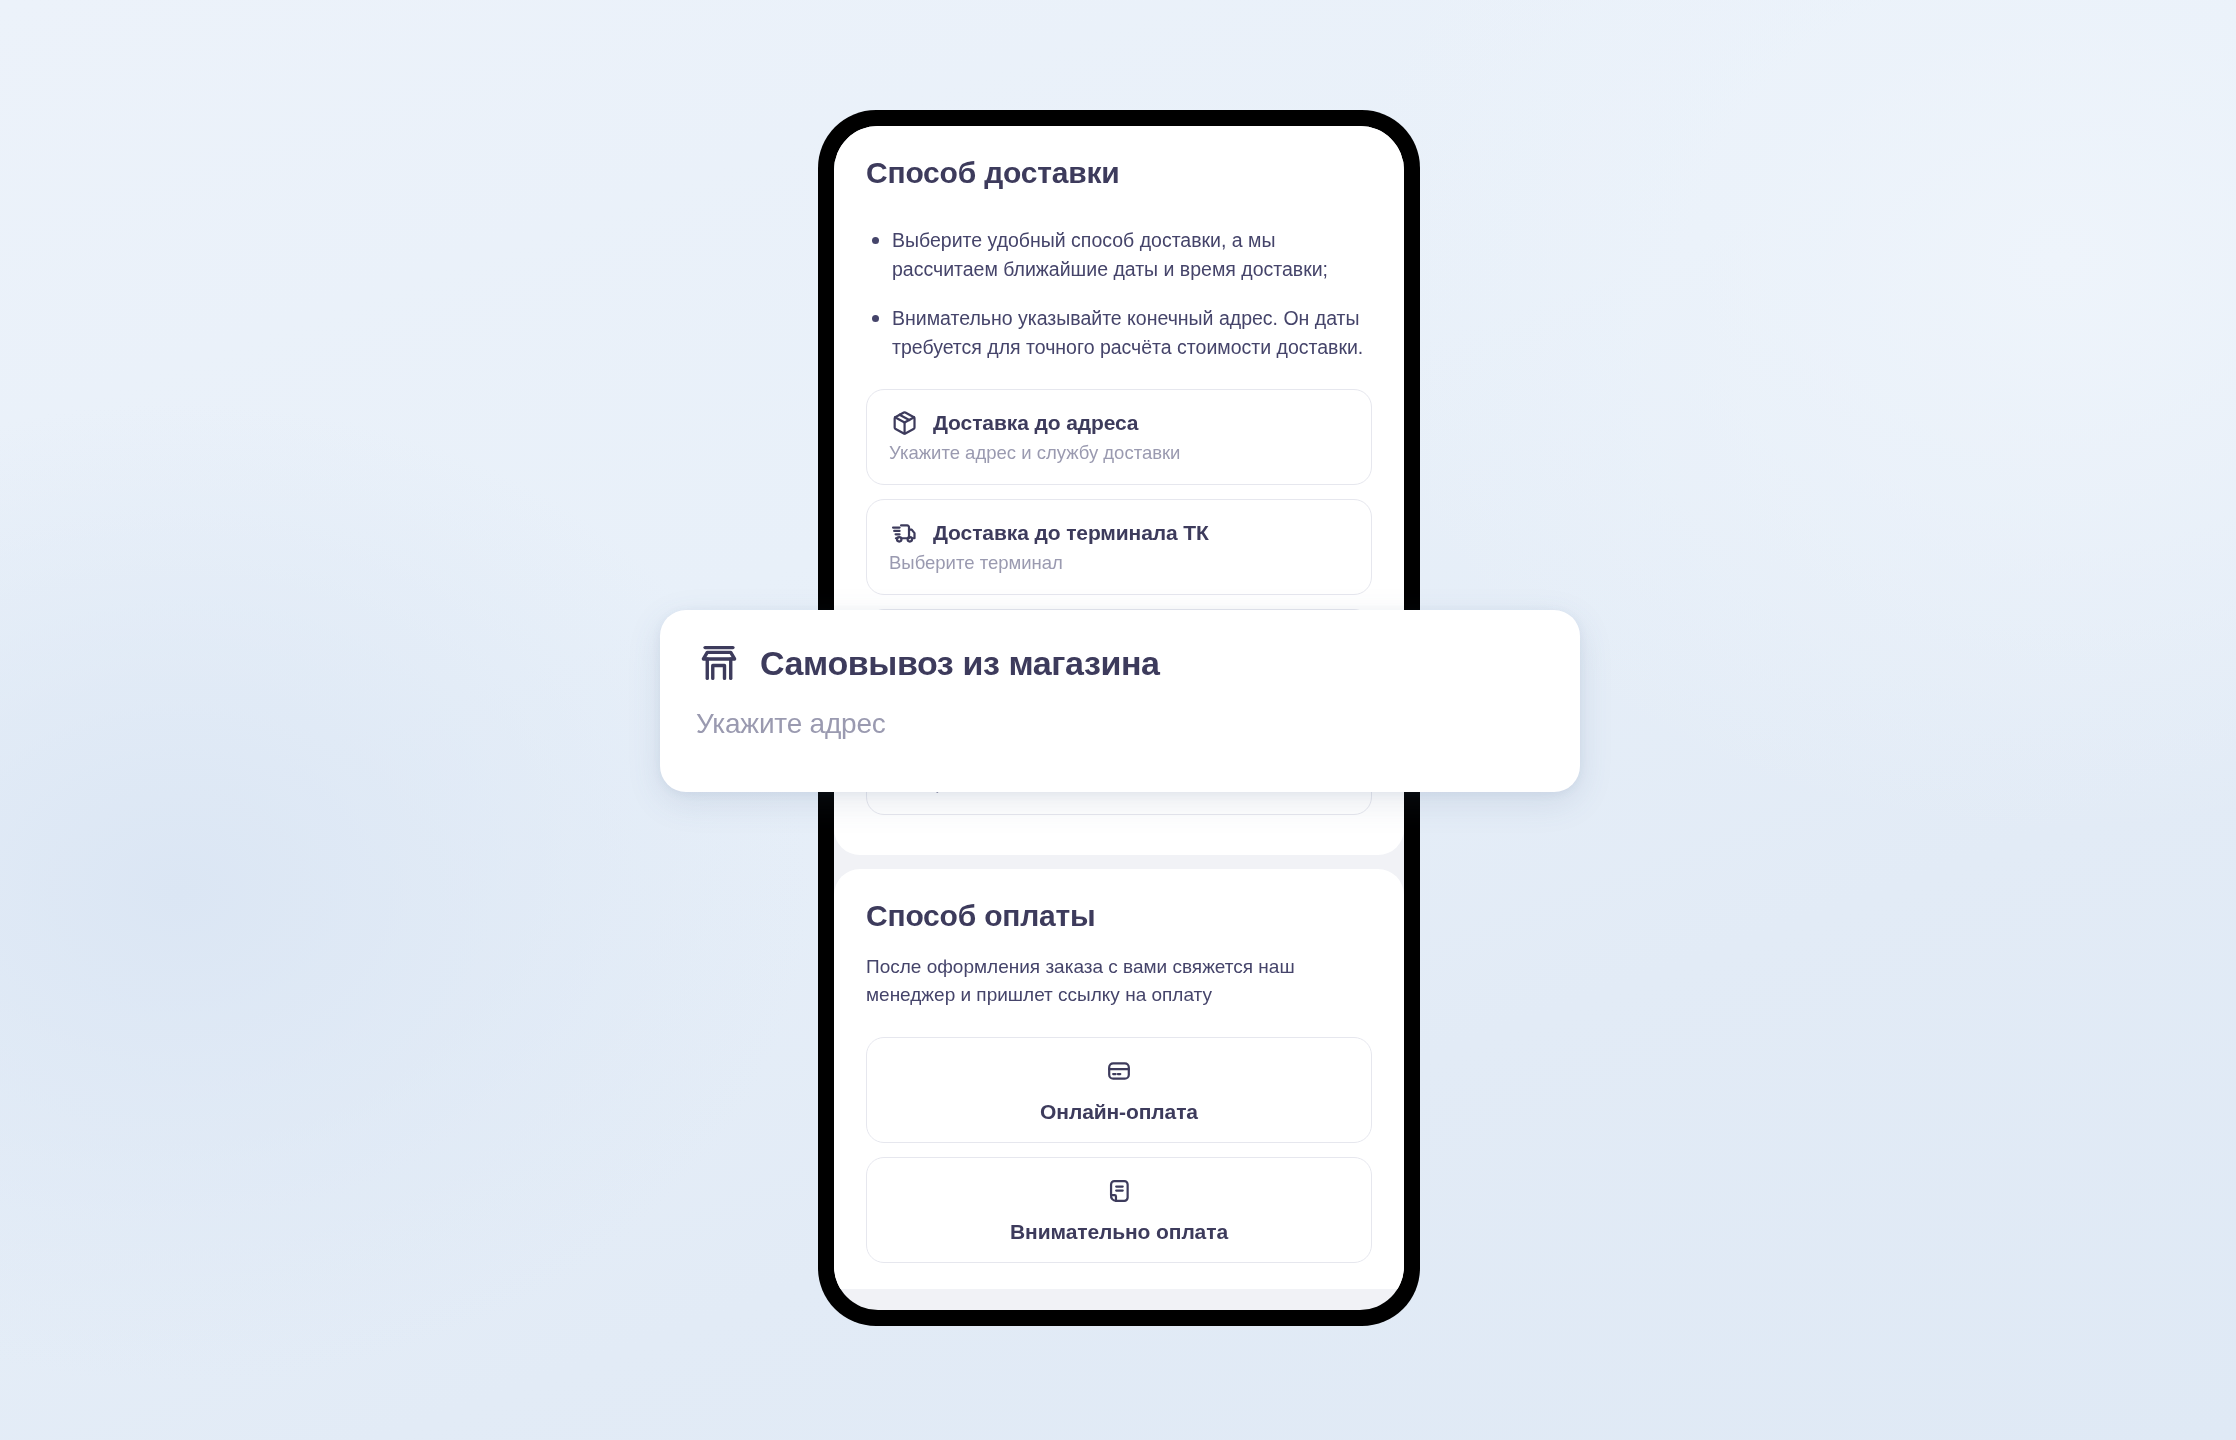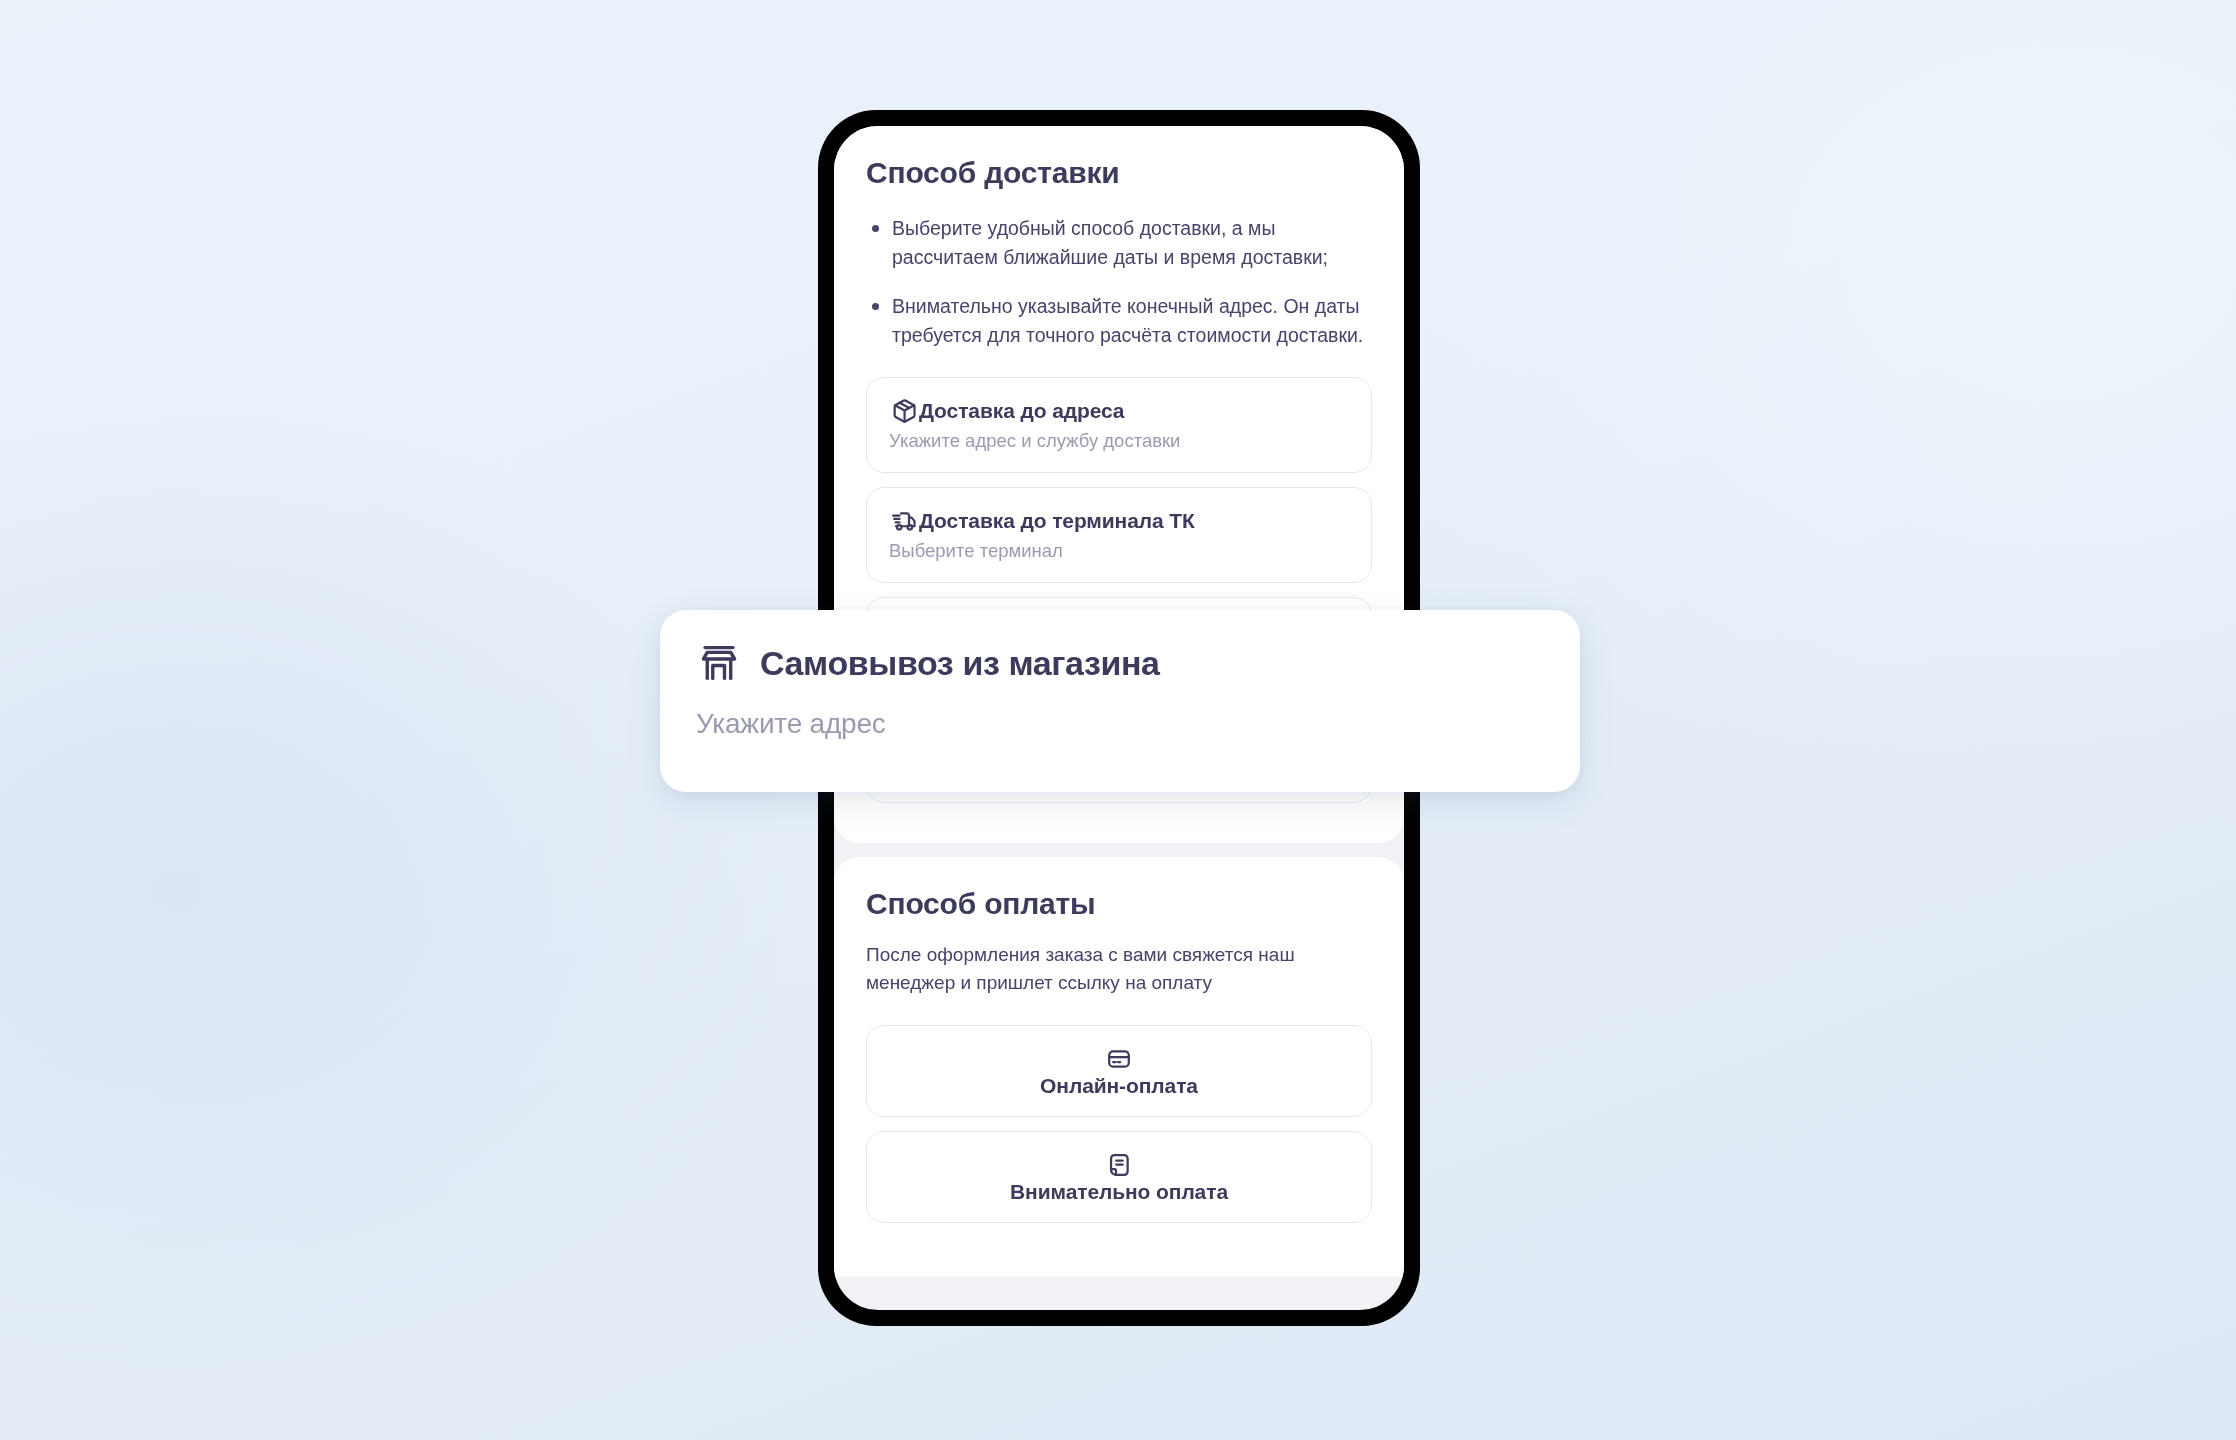--- a/index.html
+++ b/index.html
@@ -61,21 +61,21 @@
 
   .panel-title {
     font-size: 30px;
     font-weight: bold;
     color: #3d3b5c;
     letter-spacing: -0.2px;
   }
 
   
   .bullets {
-    margin-top: 24px;
+    margin-top: 36px;
     list-style: none;
   }
   .bullets li {
     position: relative;
     padding-left: 26px;
     font-size: 19.5px;
     line-height: 1.48;
     color: #45446a;
     margin-bottom: 20px;
   }
@@ -99,20 +99,21 @@
     border-radius: 18px;
     padding: 18px 22px 20px 22px;
     margin-bottom: 14px;
     background: #fff;
   }
   .opt-card:last-child { margin-bottom: 0; }
 
   .opt-head {
     display: flex;
     align-items: center;
+    gap: 14px;
   }
   .opt-icon {
     width: 30px;
     height: 30px;
     flex: 0 0 30px;
     color: #3d3b5c;
     display: flex;
     align-items: center;
     justify-content: center;
   }

